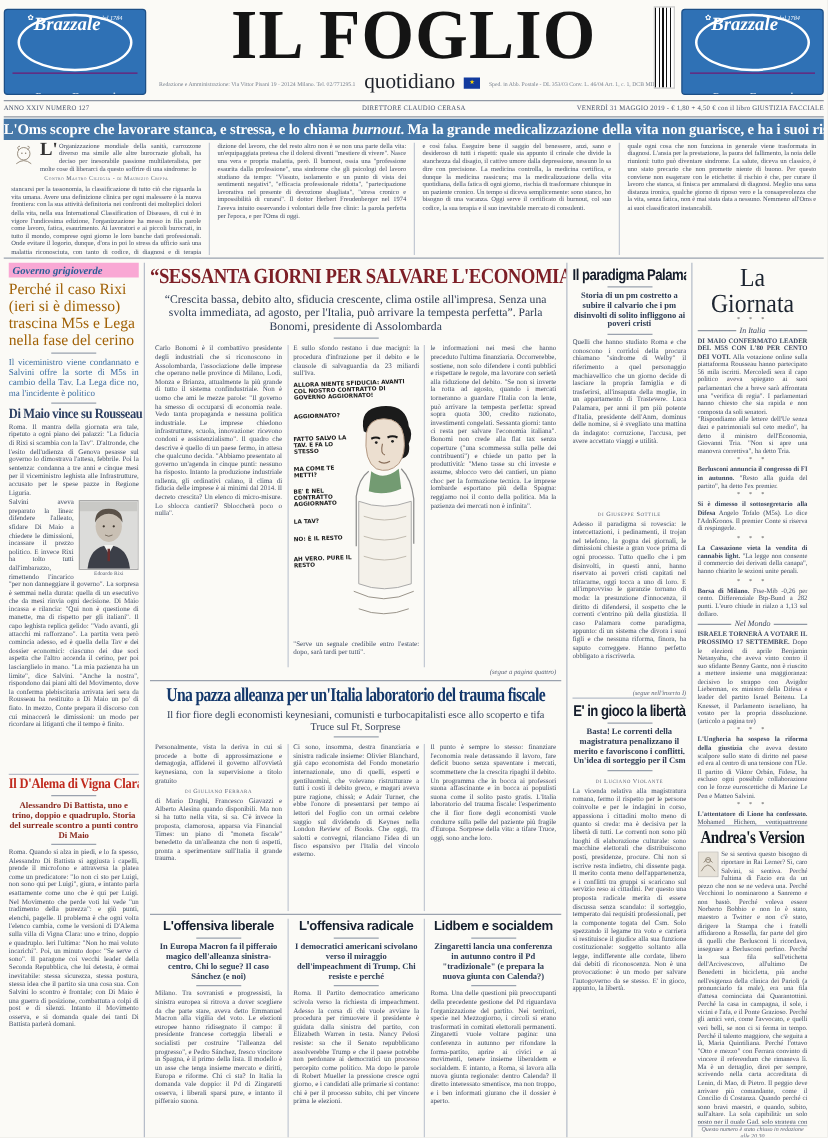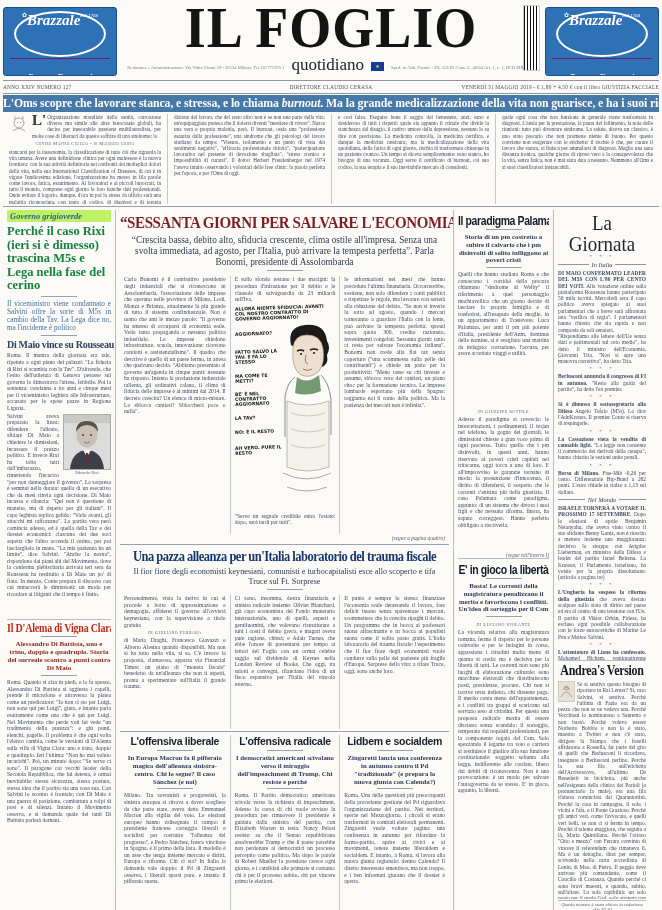--- a/index.html
+++ b/index.html
@@ -48,22 +48,22 @@
             font-variant:small-caps;white-space:nowrap;overflow:hidden;}
   
   .main-grid{margin:3px 3px 0;display:grid;grid-template-columns:112px 338px 100px 97px;height:702px;overflow:hidden;}
   .mcol{overflow:hidden;padding:0 4px;}
   .mcol + .mcol{border-left:1px solid #b6bdc9;}
   .body{font-size:5.6px;line-height:6.6px;text-align:justify;white-space:pre-line;}
   .rule{width:36px;border-top:1px solid #9aa2ae;margin:3px auto;}
   .byline{text-align:center;font-size:5px;letter-spacing:.4px;font-variant:small-caps;color:#5a6275;margin:2px 0;}
   
   .col-left{display:flex;flex-direction:column;}
-  .kicker{background:#bef264;color:#2a5e97;font-style:italic;font-weight:bold;font-size:8.5px;padding:1px 3px;}
-  .l-h1{color:#15803d;font-weight:bold;font-size:12.5px;line-height:13.5px;margin-top:3px;}
+  .kicker{background:#f9a8d4;color:#2a5e97;font-style:italic;font-weight:bold;font-size:8.5px;padding:1px 3px;}
+  .l-h1{color:#a16207;font-weight:normal;font-size:12.5px;line-height:13.5px;margin-top:3px;}
   .l-deck{color:#3f6fa3;font-size:7.2px;line-height:8.2px;}
   .l-h2{color:#2e4163;font-weight:bold;font-size:10px;letter-spacing:-.3px;white-space:nowrap;
         transform:scaleY(1.12);transform-origin:left;}
   .l-body1{margin-top:2px;}
   .l-body2{flex:1;overflow:hidden;margin-top:1px;}
   .photo{float:right;width:48px;margin:1px 0 2px 4px;text-align:center;}
   .photo svg{display:block;border:1px solid #aaa;}
   .photo-cap{font-size:4.4px;color:#5a6275;}
   .dalema{height:290px;overflow:hidden;border-top:1px solid #b6bdc9;padding-top:2px;}
   .d-h{color:#c02a1e;font-weight:bold;font-size:10px;white-space:nowrap;letter-spacing:-.2px;

